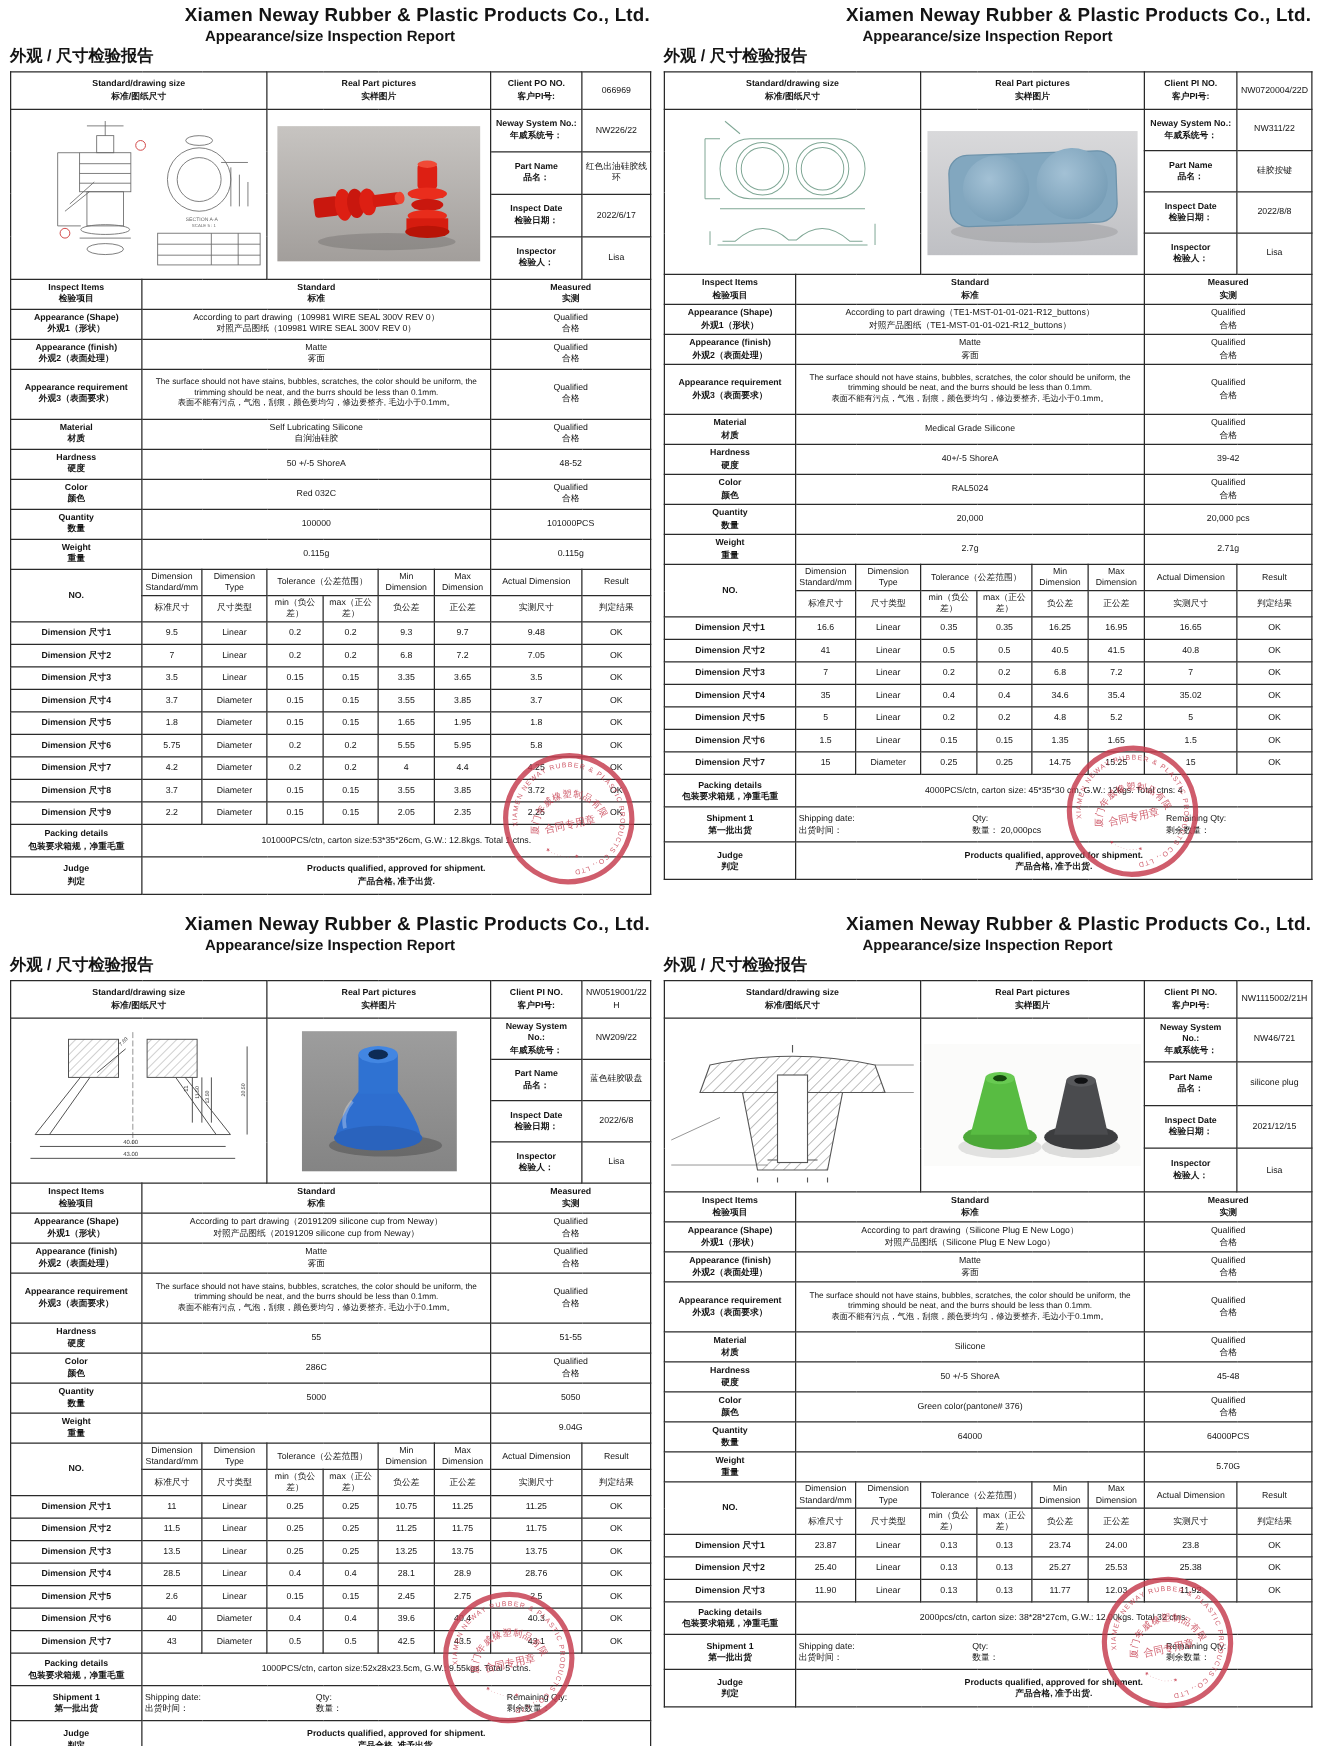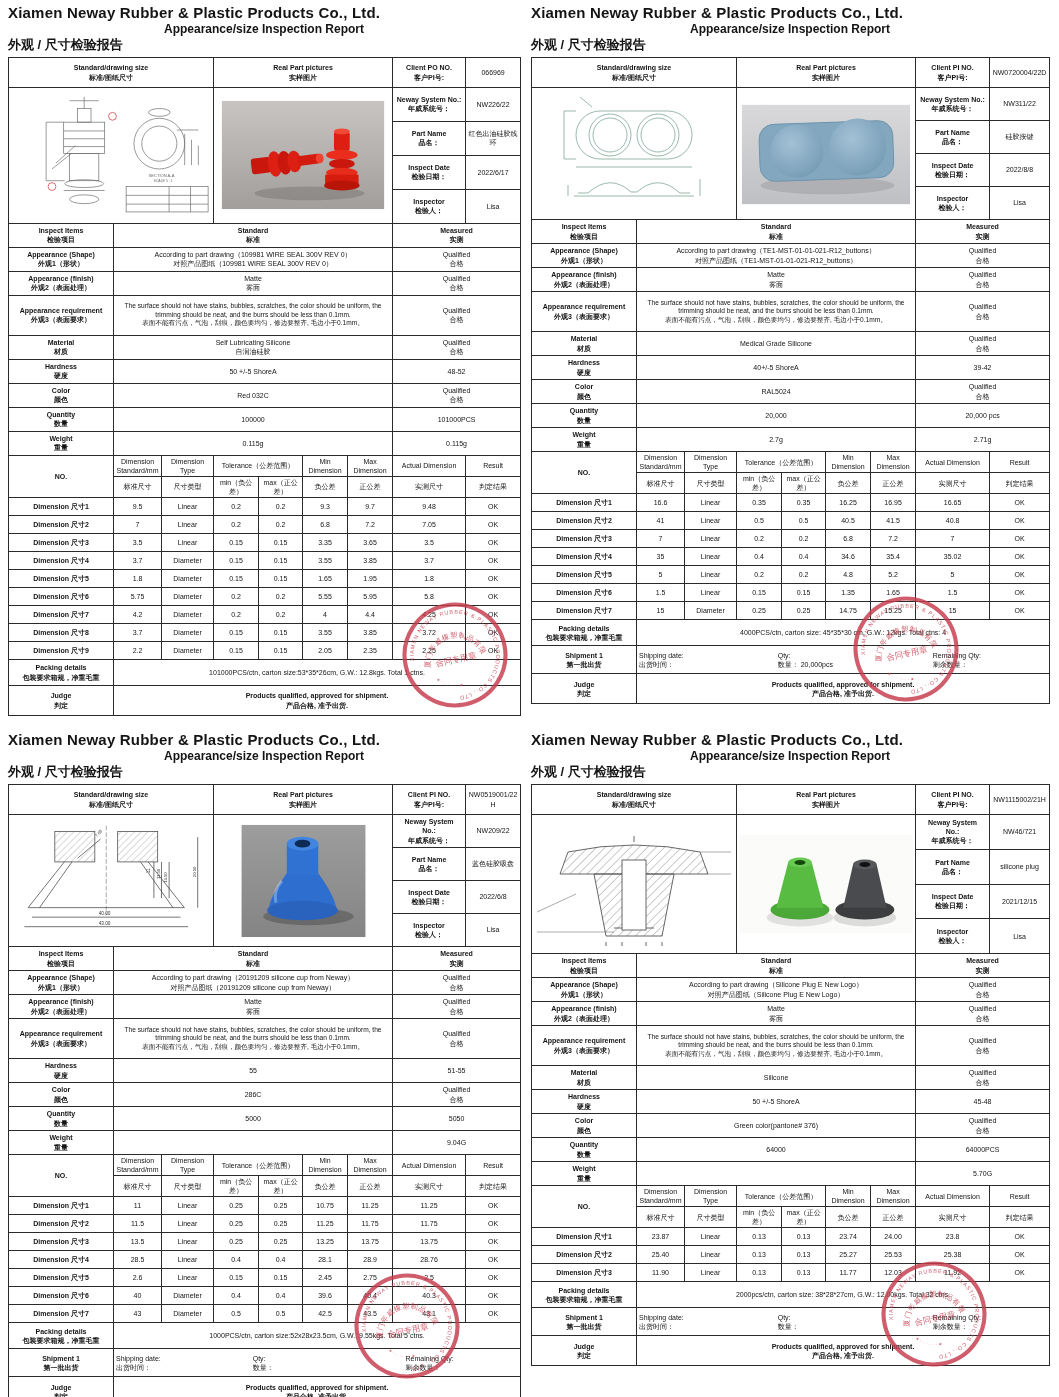--- a/index.html
+++ b/index.html
@@ -1,19 +1,19 @@
 <!DOCTYPE html>
 <html><head>
 <meta charset="utf-8">
 <style>
   html,body{margin:0;padding:0;}
   body{position:relative;width:1059px;height:1397px;background:#ffffff;
        font-family:"Liberation Sans",sans-serif;color:#141414;overflow:hidden;}
   .report{position:absolute;}
-  .company{font-size:15px;font-weight:bold;text-align:left;letter-spacing:.2px;}
+  .company{font-size:15px;font-weight:bold;text-align:right;letter-spacing:.2px;}
   .rep-en{font-size:12px;font-weight:bold;text-align:center;margin-top:1px;}
   .rep-cn{font-size:13px;font-weight:bold;margin-bottom:3px;}
   table.rpt{border-collapse:collapse;table-layout:fixed;width:100%;}
   table.rpt td{border:1px solid #2a2a2a;font-size:7px;line-height:1.3;text-align:center;
       vertical-align:middle;padding:1px 2px;overflow:hidden;word-wrap:break-word;}
   .b{font-weight:bold;}
   .tl{text-align:left;}
   .ln{display:block;}
   .sm .ln{font-size:6.6px;}
   tr.h-hdr{height:30px;} tr.h-info{height:33px;} tr.h-sec{height:24px;}

